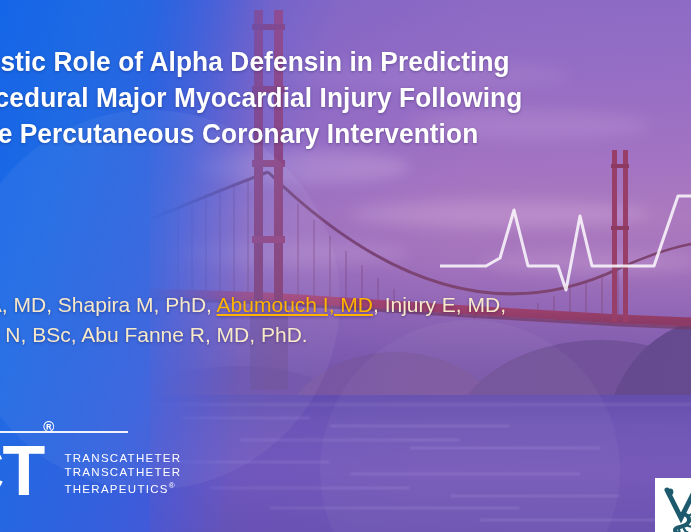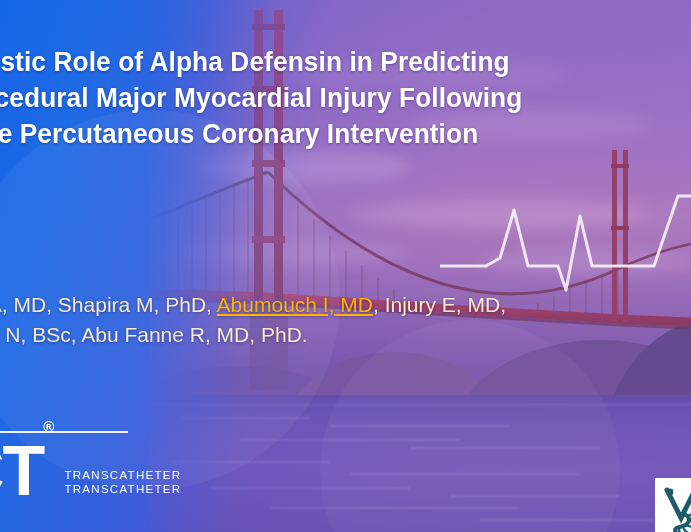--- a/index.html
+++ b/index.html
@@ -292,20 +292,21 @@
   </div>
 
   <div class="logo">
     <div class="logo-crf"></div>
     <div class="logo-rule"></div>
     <div class="logo-row">
       <div class="logo-tct"><span>CT</span><sup>®</sup></div>
       <div class="logo-sub">
         <div>TRANSCATHETER</div>
         <div>TRANSCATHETER</div>
+        <div><span>THERAPEUTICS</span><sup>®</sup></div>
       </div>
     </div>
   </div>
 
   <div class="emblem">
     <svg width="40" height="52" viewBox="0 0 40 52">
       <path d="M6 6 L20 34 L34 6" fill="none" stroke="#1d5a6e" stroke-width="5" stroke-linecap="round"></path>
       <path d="M20 30 C 28 30 30 36 26 40 C 22 44 14 42 14 46
                C 14 50 22 51 26 49" fill="none" stroke="#1d5a6e" stroke-width="4" stroke-linecap="round"></path>
       <g stroke="#1d5a6e" stroke-width="2.2" stroke-linecap="round">

